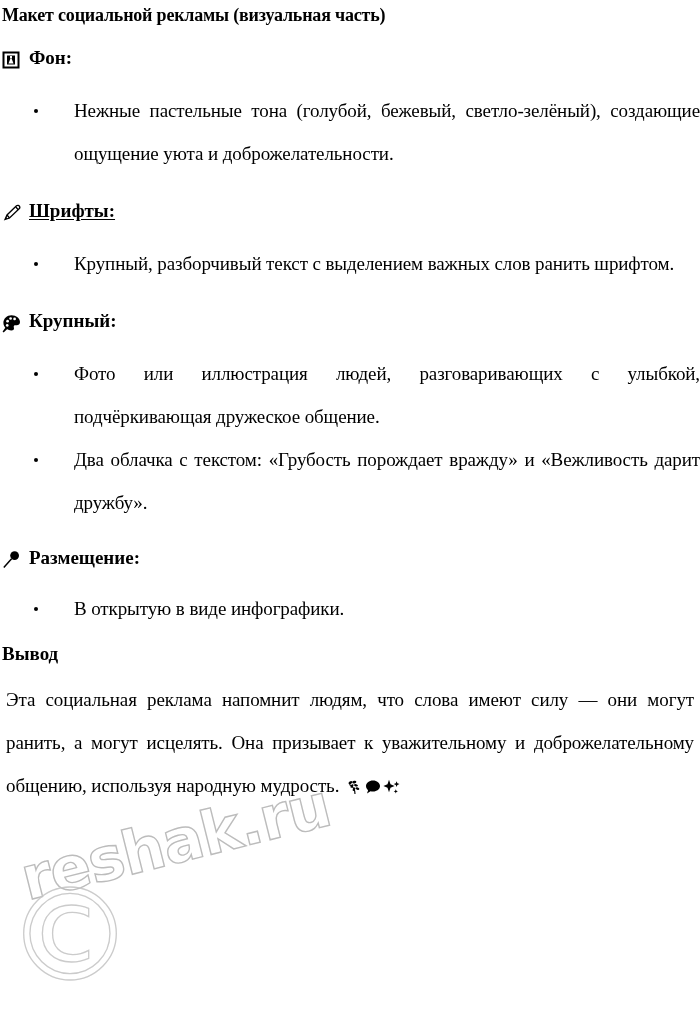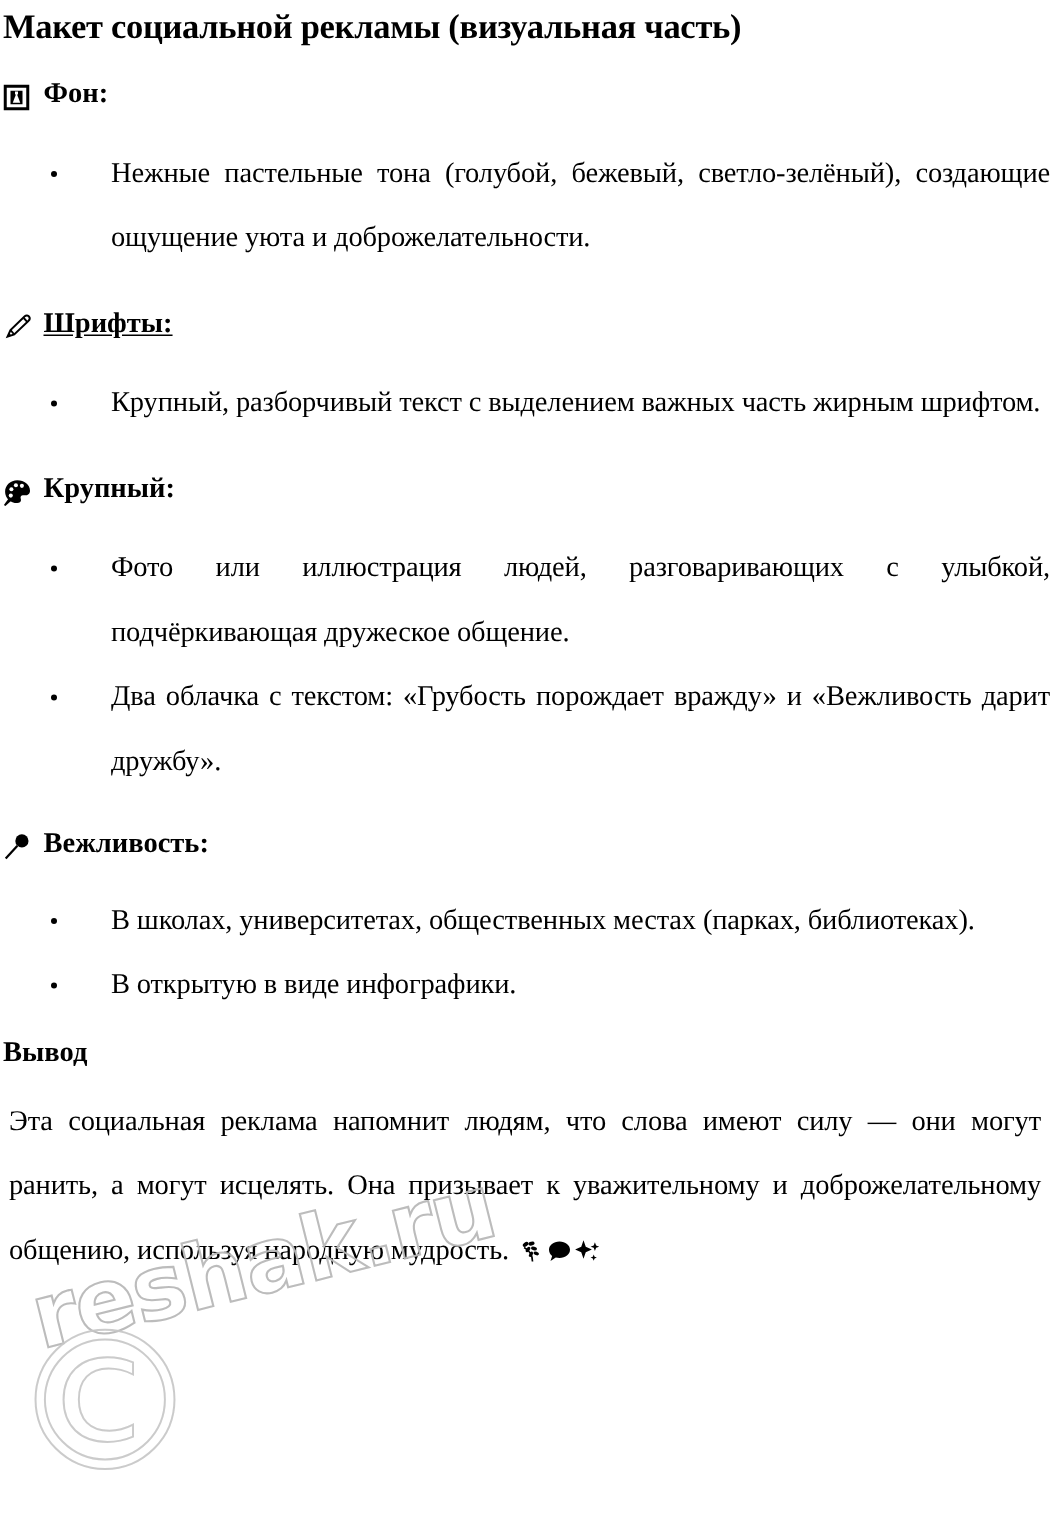--- a/index.html
+++ b/index.html
@@ -63,21 +63,21 @@
   }
 
   
   .content {
     position: relative;
     z-index: 2;
     padding: 0;
   }
 
   .doc-title {
-    font-size: 23px;
+    font-size: 18px;
     font-weight: bold;
     line-height: 1;
     margin: 0;
     padding: 6px 0 0 2px;
     letter-spacing: -0.2px;
   }
 
   .section-heading {
     font-size: 19px;
     font-weight: bold;
@@ -216,21 +216,21 @@
           <path d="M3 16.5 L4.1 14 L5.6 15.6 Z" fill="#000"></path>
         </svg>
       </span>
       <span class="heading-label">Шрифты:</span>
     </div>
 
     <div class="spacer-20"></div>
 
     <ul class="bullets">
       <li>
-          <span class="li-text">Крупный, разборчивый текст с выделением важных часть жирным шрифтом.</span>
+          <span class="li-text">Крупный, разборчивый текст с выделением важных слов ранить шрифтом.</span>
         </li>
     </ul>
 
     <div class="spacer-26"></div>
 
     <div class="section-heading">
       <span class="heading-icon">
         <svg width="20" height="20" viewBox="0 0 20 20">
           <path d="M9.5 2.2 C14.2 2.2 18 5.3 18 9.1 C18 11.3 16.4 12.2 14.8 12.2 L13.2 12.2 C12.2 12.2 11.7 12.9 11.7 13.7 C11.7 14.3 12 14.7 12 15.4 C12 16.6 11 17.4 9.5 17.4 C5 17.4 1.4 14 1.4 9.8 C1.4 5.6 5 2.2 9.5 2.2 Z" fill="#000"></path>
           <circle cx="5.6" cy="8.2" r="1.35" fill="#fff"></circle>
@@ -256,29 +256,26 @@
 
     <div class="spacer-24"></div>
 
     <div class="section-heading">
       <span class="heading-icon">
         <svg width="20" height="20" viewBox="0 0 20 20">
           <circle cx="12.6" cy="5.6" r="4.4" fill="#000"></circle>
           <line x1="9.6" y1="8.8" x2="1.8" y2="17.4" stroke="#000" stroke-width="1.5"></line>
         </svg>
       </span>
-      <span class="heading-label">Вежливость:</span>
+      <span class="heading-label">Размещение:</span>
     </div>
 
     <div class="spacer-18"></div>
 
     <ul class="bullets">
-      <li>
-          <span class="li-text">В школах, университетах, общественных местах (парках, библиотеках).</span>
-        </li>
       <li>
           <span class="li-text">В открытую в виде инфографики.</span>
         </li>
     </ul>
 
     <div class="spacer-14"></div>
 
     <div class="conclusion-title">Вывод</div>
 
     <div class="spacer-10"></div>

